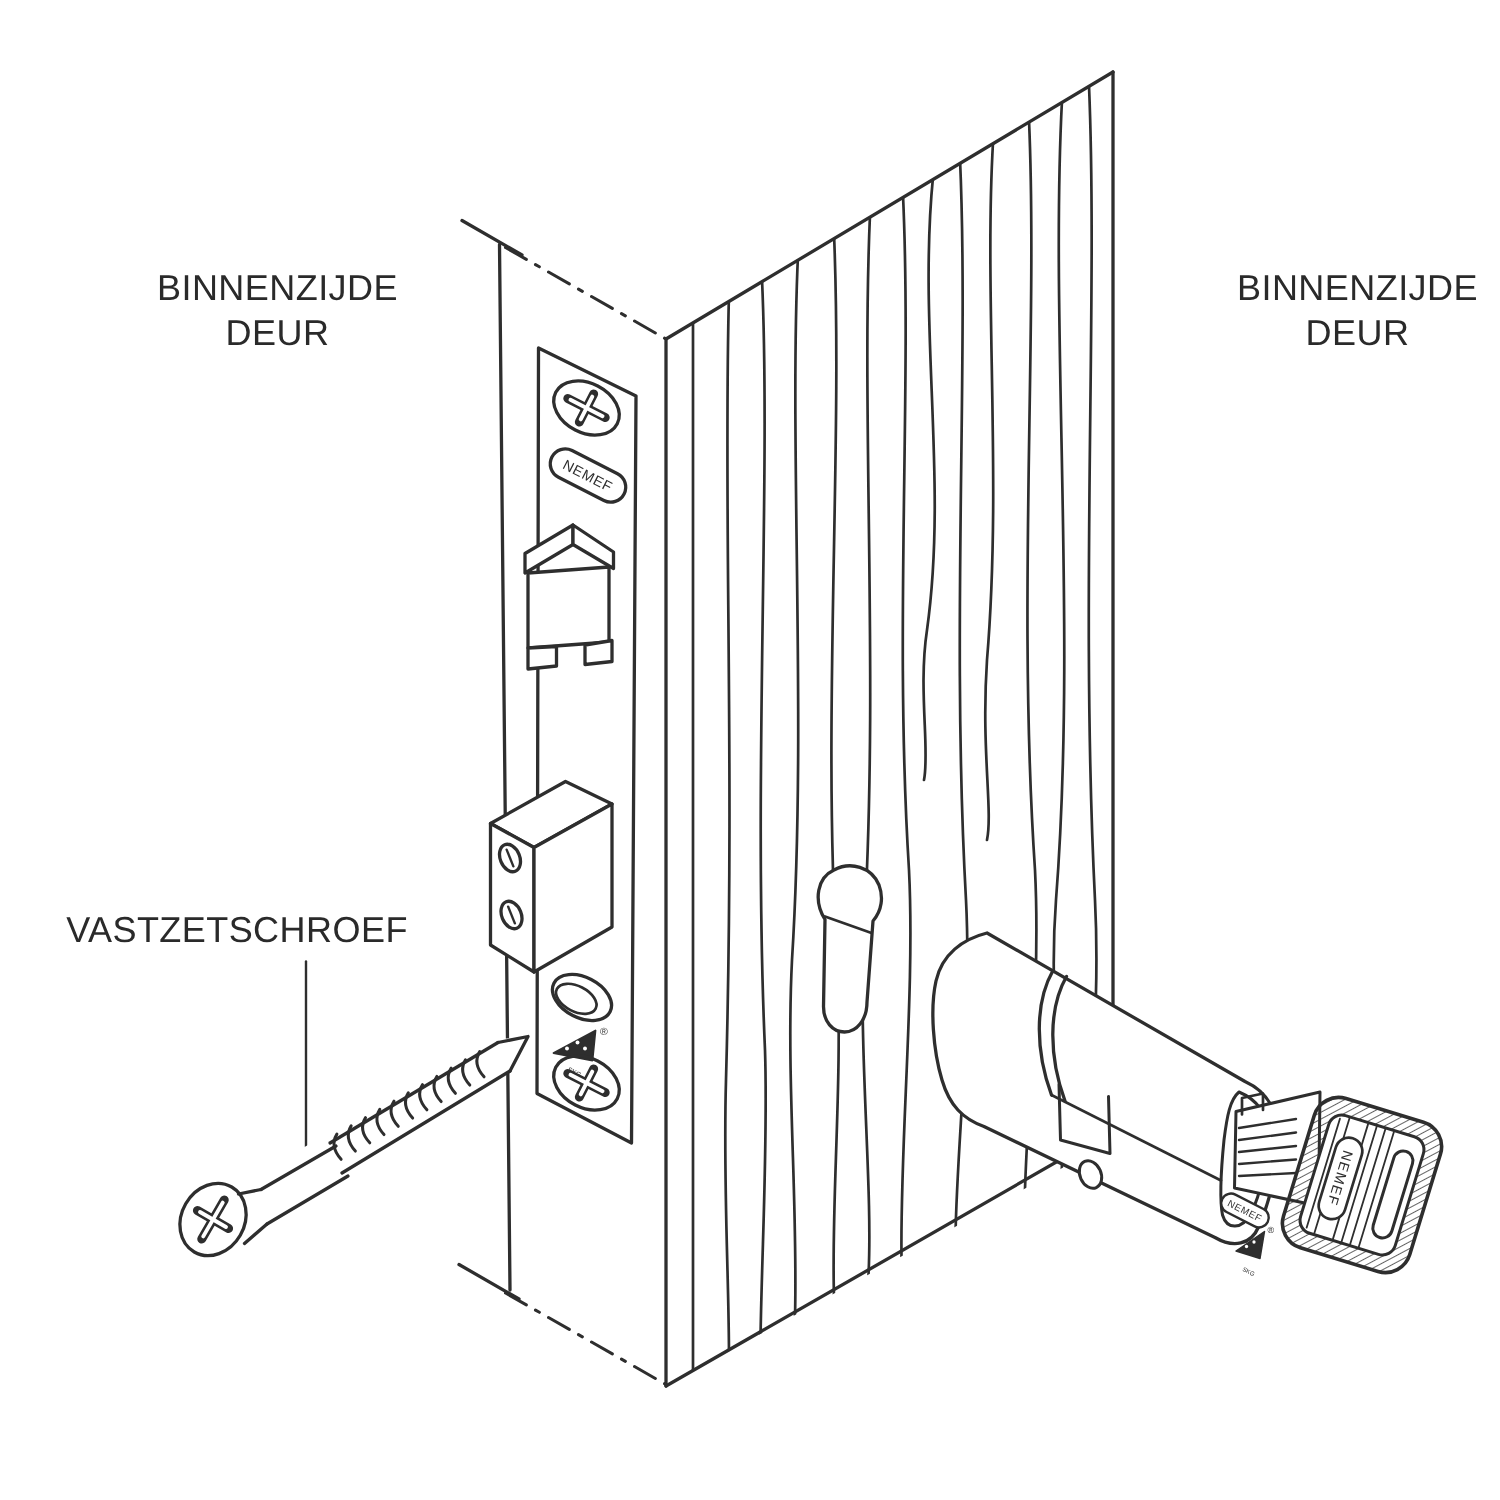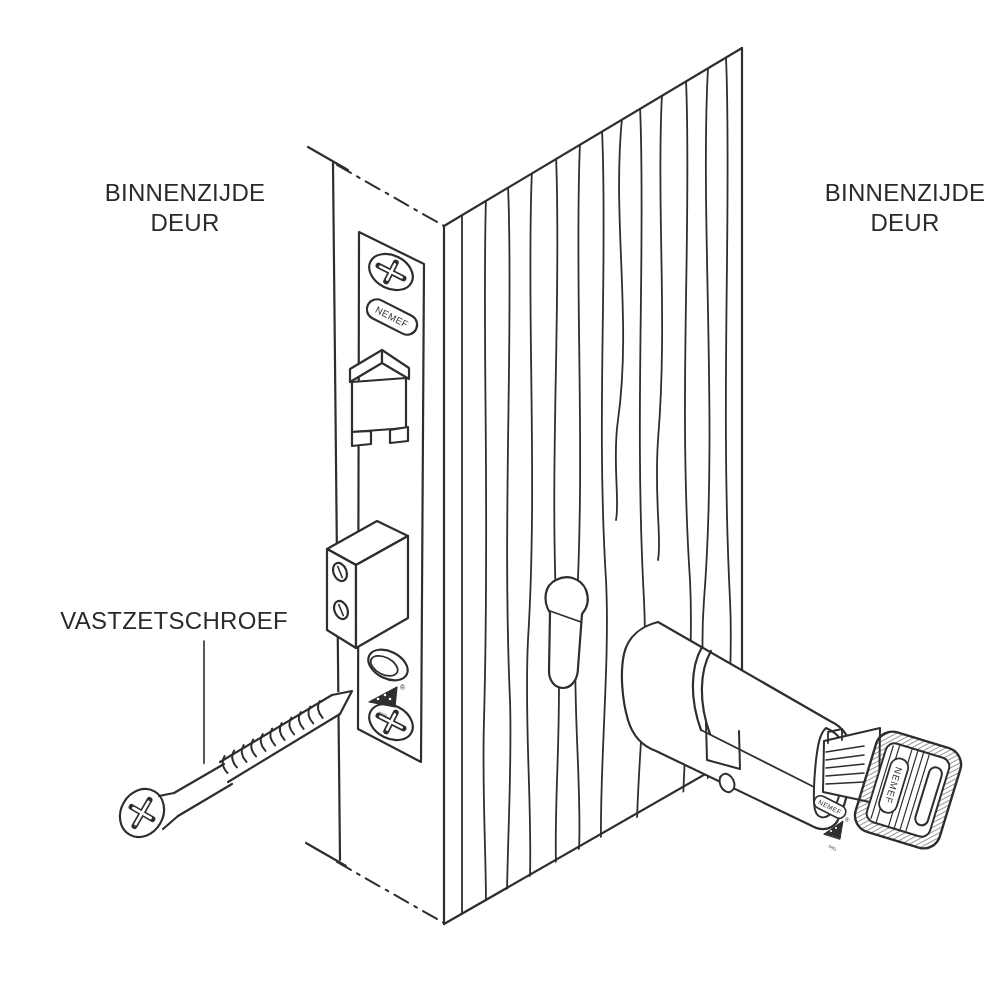--- a/index.html
+++ b/index.html
@@ -4,21 +4,21 @@
 <style>
   html,body{margin:0;padding:0;background:#ffffff;}
   .stage{position:relative;width:1000px;height:1000px;background:#ffffff;overflow:hidden;
          font-family:"Liberation Sans",sans-serif;}
   .stage svg{position:absolute;left:0;top:0;}
   .label{position:absolute;color:#2a2a2a;font-size:24px;line-height:1.25;letter-spacing:0.3px;
          text-align:center;font-weight:500;}
   .label div{white-space:nowrap;}
   #label-outside{left:70px;top:178px;width:230px;}
   #label-inside{left:790px;top:178px;width:230px;}
-  #label-screw{left:28px;top:606px;width:260px;text-align:right;}
+  #label-screw{left:28px;top:606px;width:260px;text-align:center;}
 </style>
 </head>
 <body>
 
 <div class="stage">
 
 <svg width="1000" height="1000" viewBox="0 0 1000 1000">
   <defs>
     <clipPath id="faceClip">
       <path d="M444,226 L742,48 L742,760 L444,924 Z"></path>

